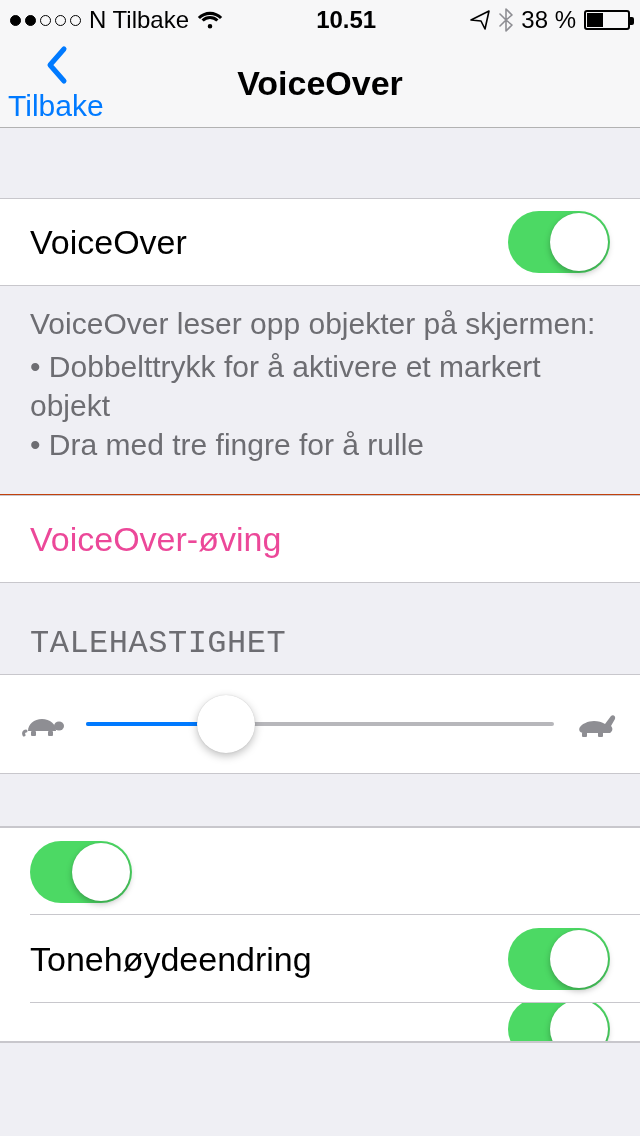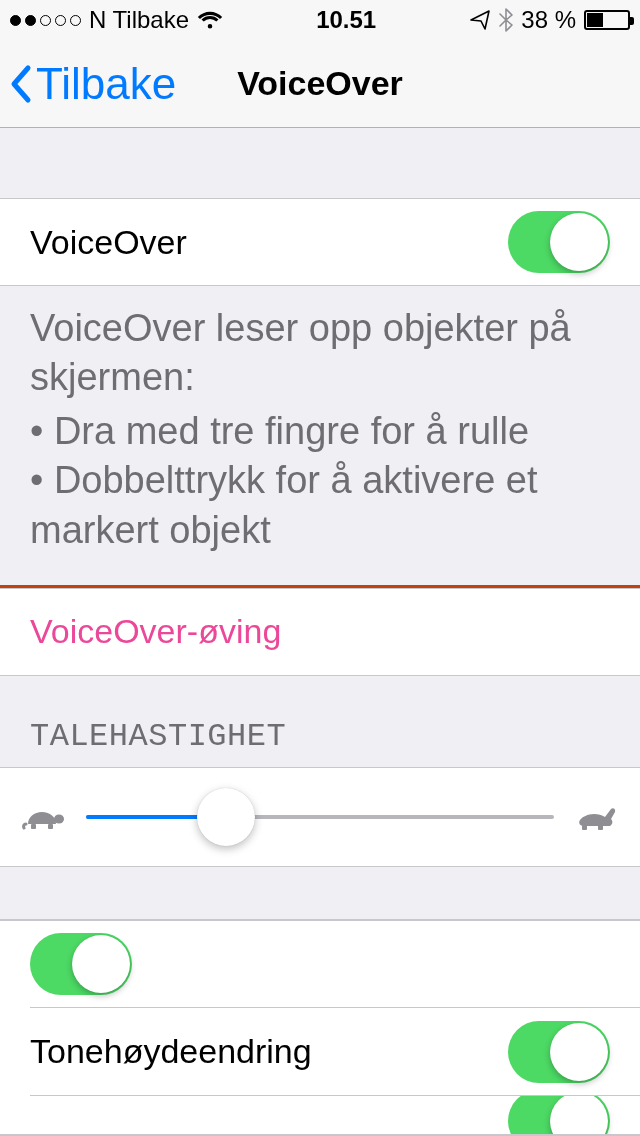--- a/index.html
+++ b/index.html
@@ -53,24 +53,25 @@
     height: 88px;
     background: #f7f7f8;
     border-bottom: 1px solid #b2b2b2;
     position: relative;
     display: flex;
     align-items: center;
   }
   .back-button {
     display: flex; align-items: center;
     color: #007aff;
-    font-size: 44px;
+    font-size: 30px;
     padding-left: 8px;
     gap: 4px;
     cursor: pointer;
+    flex-direction: column;
   }
   .back-chevron svg { display: block; }
   .nav-title {
     position: absolute;
     left: 0; right: 0;
     text-align: center;
     font-size: 34px;
     font-weight: 600;
     pointer-events: none;
   }
@@ -108,23 +109,23 @@
     width: 58px; height: 58px;
     background: #fff;
     border-radius: 50%;
     box-shadow: 0 3px 6px rgba(0,0,0,0.25), 0 0 1px rgba(0,0,0,0.15);
   }
 
   
   .desc {
     padding: 18px 30px 30px 30px;
     color: #6d6d72;
-    font-size: 38px;
+    font-size: 30px;
     line-height: 1.3;
-    border-bottom: 3px solid #c2410c;
+    border-bottom: 1px solid #c2410c;
   }
   .desc .intro { margin-bottom: 4px; }
   .desc ul { list-style: none; }
   .desc li::before { content: "•  "; }
 
   
   .section-header {
     padding: 42px 30px 12px 30px;
     color: #6d6d72;
     font-size: 32px;
@@ -244,22 +245,22 @@
 <div class="cell">
   <span class="label">VoiceOver</span>
   <span class="switch">
       <span class="knob"></span>
     </span>
 </div>
 
 <div class="desc">
   <div class="intro">VoiceOver leser opp objekter på skjermen:</div>
   <ul>
+    <li>Dobbelttrykk for å aktivere et markert objekt</li>
     <li>Dra med tre fingre for å rulle</li>
-    <li>Dobbelttrykk for å aktivere et markert objekt</li>
   </ul>
 </div>
 
 <div class="cell link">
   <span class="label">VoiceOver-øving</span>
 </div>
 
 <div class="section-header">TALEHASTIGHET</div>
 <div class="slider-cell">
   <span class="speed-icon">

